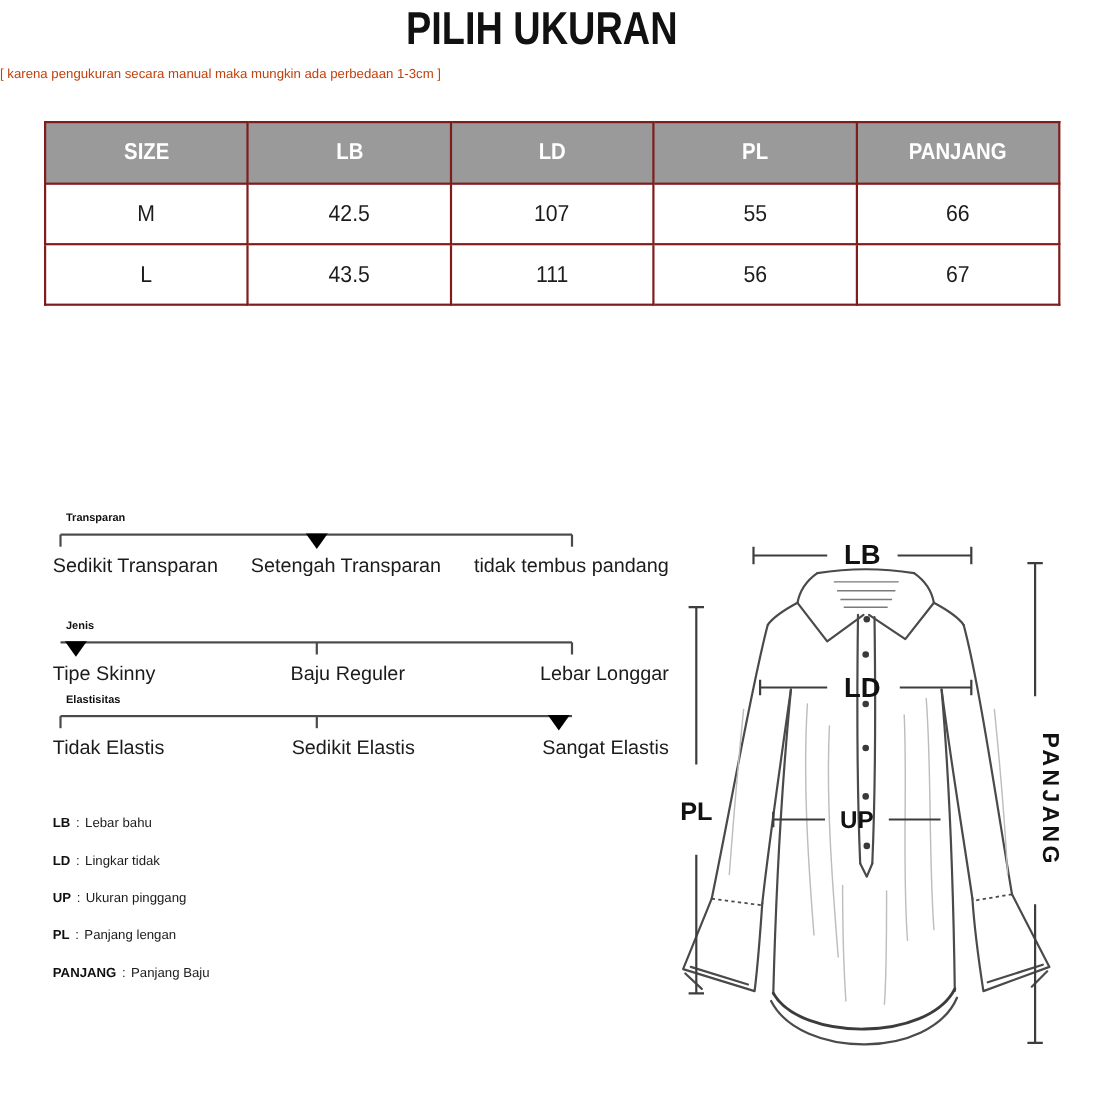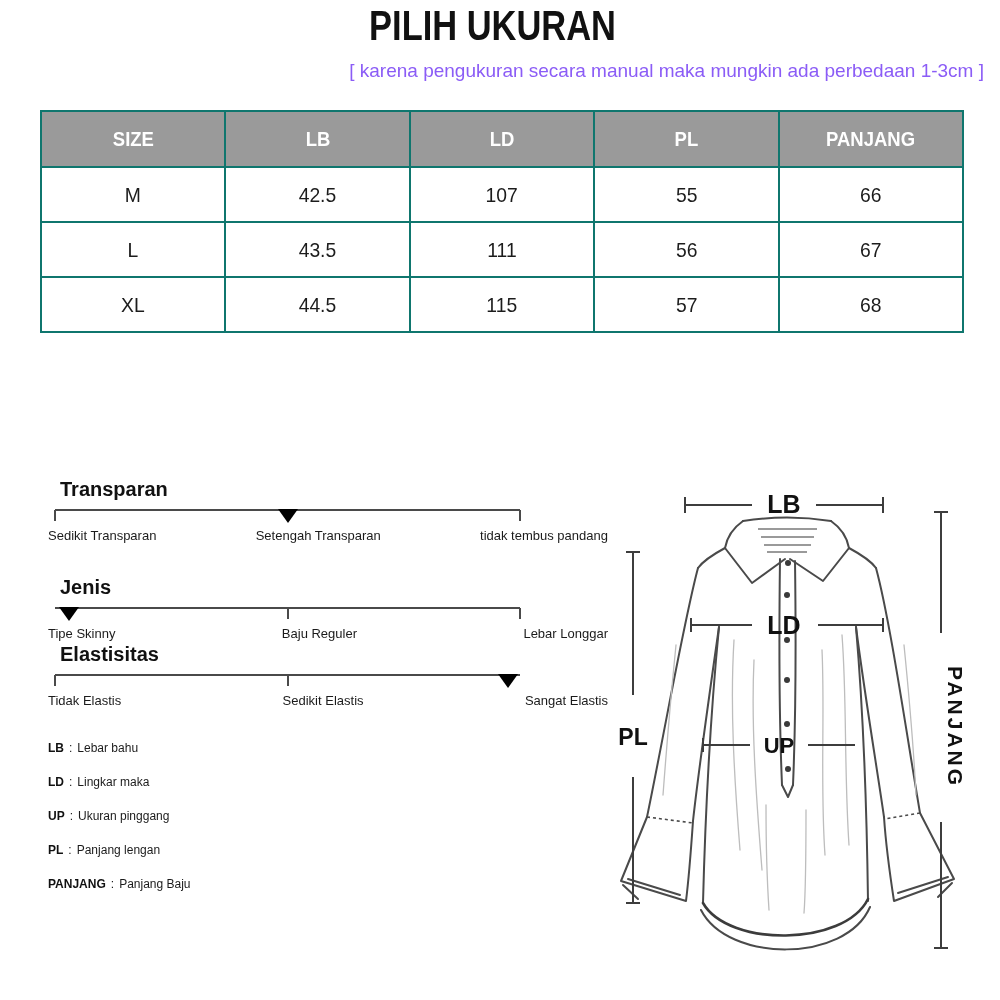--- a/index.html
+++ b/index.html
@@ -9,55 +9,55 @@
   }
   .cnd{display:inline-block;transform:scaleX(0.88);transform-origin:center;white-space:nowrap;}
   .cnd92{display:inline-block;transform:scaleX(0.92);transform-origin:center;white-space:nowrap;}
 
   .page-title{
     position:absolute;top:2px;left:0;width:100%;text-align:center;
     font-size:42px;font-weight:bold;letter-spacing:0px;color:#111;
   }
   .page-title .cnd{transform:scaleX(0.82);}
   .page-subtitle{
-    position:absolute;top:60px;left:0;width:100%;text-align:right;
-    font-size:19px;color:#8b5cf6;
+    position:absolute;top:60px;left:0;width:100%;text-align:left;
+    font-size:12px;color:#c2410c;
   }
 
   table.size-table{
     position:absolute;left:40px;top:110px;width:924px;
     border-collapse:collapse;table-layout:fixed;
   }
   table.size-table th,table.size-table td{
-    border:2px solid #0f766e;text-align:center;vertical-align:middle;
+    border:2px solid #7f1d1d;text-align:center;vertical-align:middle;
   }
   table.size-table th{
     height:52px;background:var(--hdr,#9a9a9a);color:var(--hdrtext,#ffffff);
     font-size:21px;font-weight:bold;
   }
   table.size-table td{height:51px;font-size:21px;color:#1c1c1c;font-weight:400;}
 
   .scale{position:absolute;left:48px;width:560px;}
-  .scale-head{margin-left:12px;font-size:20px;font-weight:bold;color:#111;margin-top:12px;}
+  .scale-head{margin-left:12px;font-size:10px;font-weight:bold;color:#111;}
   .scale-track{
     position:relative;margin-top:8px;margin-left:7px;width:465px;height:16px;
     border-top:2px solid #4a4a4a;
   }
   .scale-track .tick{
     position:absolute;top:-1px;width:2px;height:11px;background:#4a4a4a;
     transform:translateX(-50%);
   }
   .scale-track .marker{
     position:absolute;top:-2px;width:0;height:0;
     border-left:10px solid transparent;border-right:10px solid transparent;
     border-top:14px solid #000;transform:translateX(-50%);
   }
   .scale-opts{
     display:flex;justify-content:space-between;margin-top:1px;width:560px;
-    font-size:13px;color:#1b1b1b;
+    font-size:18px;color:#1b1b1b;
   }
   .scale-opts span:nth-child(2){text-align:center;}
   .scale-opts span:nth-child(3){text-align:right;}
 
   .legend{position:absolute;left:48px;top:738px;font-size:12px;}
   .legend-item{margin-bottom:14px;line-height:20px;}
   .legend-key{font-weight:bold;color:#111;}
   .legend-sep{padding:0 5px;}
 
   .diagram{position:absolute;left:606px;top:455px;width:392px;height:545px;}
@@ -100,27 +100,20 @@
         <td><span class="cnd92">55</span></td>
         <td><span class="cnd92">66</span></td>
       </tr>
       <tr>
         <td><span class="cnd92">L</span></td>
         <td><span class="cnd92">43.5</span></td>
         <td><span class="cnd92">111</span></td>
         <td><span class="cnd92">56</span></td>
         <td><span class="cnd92">67</span></td>
       </tr>
-      <tr>
-        <td><span class="cnd92">XL</span></td>
-        <td><span class="cnd92">44.5</span></td>
-        <td><span class="cnd92">115</span></td>
-        <td><span class="cnd92">57</span></td>
-        <td><span class="cnd92">68</span></td>
-      </tr>
     </tbody>
   </table>
 
   <div class="scale" style="top:466px;">
     <div class="scale-head">Transparan</div>
     <div class="scale-track">
         <span class="tick" style="left: 0%;"></span>
         <span class="marker" style="left: 50%;"></span>
         <span class="tick" style="left: 100%;"></span>
       </div>
@@ -157,21 +150,21 @@
       <span>Sedikit Elastis</span>
       <span>Sangat  Elastis</span>
     </div>
   </div>
 
   <div class="legend">
     <div class="legend-item">
       <span class="legend-key">LB</span><span class="legend-sep">:</span><span>Lebar bahu</span>
     </div>
     <div class="legend-item">
-      <span class="legend-key">LD</span><span class="legend-sep">:</span><span>Lingkar maka</span>
+      <span class="legend-key">LD</span><span class="legend-sep">:</span><span>Lingkar tidak</span>
     </div>
     <div class="legend-item">
       <span class="legend-key">UP</span><span class="legend-sep">:</span><span>Ukuran pinggang</span>
     </div>
     <div class="legend-item">
       <span class="legend-key">PL</span><span class="legend-sep">:</span><span>Panjang lengan</span>
     </div>
     <div class="legend-item">
       <span class="legend-key">PANJANG</span><span class="legend-sep">:</span><span>Panjang Baju</span>
     </div>

